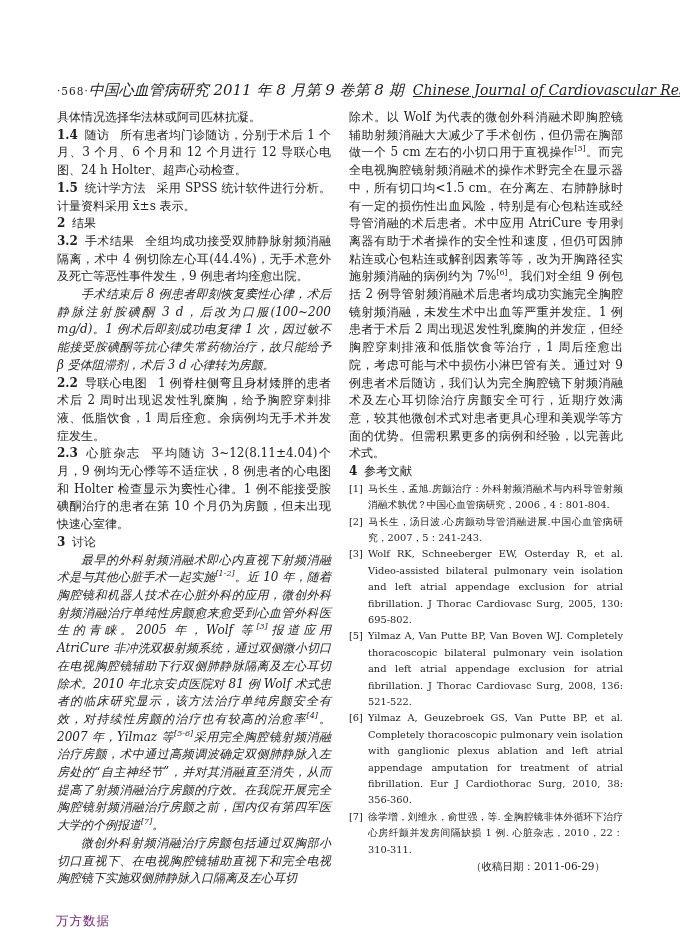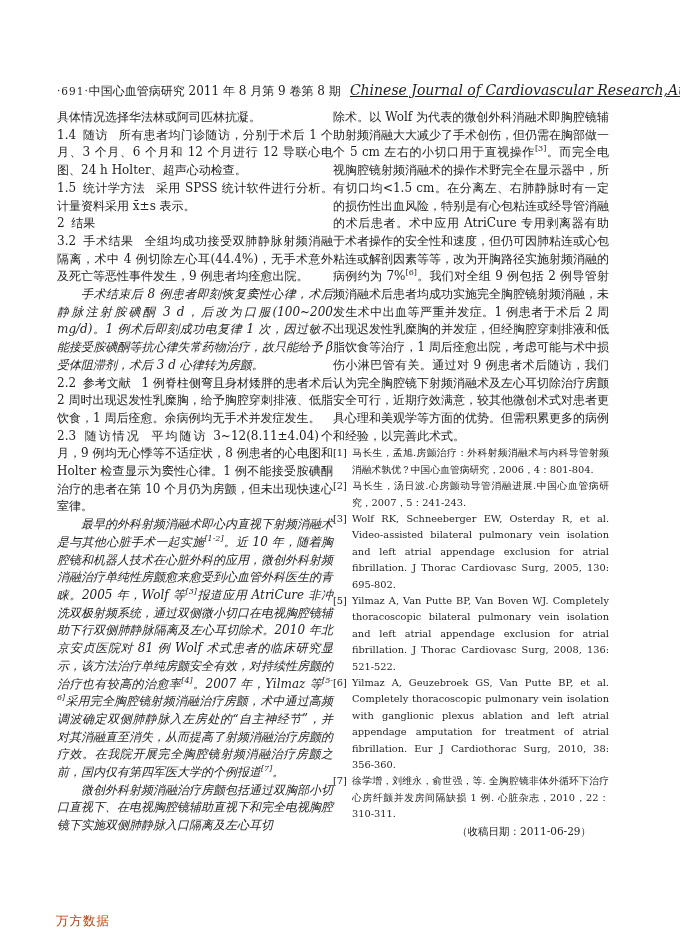--- a/index.html
+++ b/index.html
@@ -12,62 +12,62 @@
   .page { position:relative; width:680px; height:948px; overflow:hidden; background:#ffffff; }
 
   
   .runhead {
     position:absolute; top:84px; left:57px; right:57px;
     display:flex; align-items:baseline; font-size:10px; line-height:12px;
     white-space:nowrap;
   }
   .pageno { width:70px; font-size:10.5px; letter-spacing:1px; }
   .jtitles { flex:1; text-align:center; }
-  .jtitle-cn { font-size:12px; }
+  .jtitle-cn { font-size:15px;font-style:italic; }
   .jtitle-en { font-size:14px; font-style:italic; margin-left:6px;text-decoration:underline; }
 
   
   .columns {
     position:absolute; top:109px; left:57px; width:566px;
-    display:flex; gap:0;
+    display:flex; gap:18px;justify-content:flex-end;
   }
   .col { width:276px; font-size:12px; line-height:17.7px; text-align:justify; }
   p.para { margin:0; }
   p.pindent { text-indent:2em;font-style:italic; }
-  .num { font-weight:normal; margin-right:0.55em; }
+  .num { font-weight:bold; margin-right:0.55em; }
   .ptitle { margin-right:0.9em; }
   sup { font-size:8px; line-height:0; vertical-align:super; }
 
   
   .refs-heading { margin-top:2px; }
   .ref {
     margin:0; font-size:9.8px; line-height:16.4px;
     padding-left:19px; text-indent:-19px; text-align:justify;
   }
   .rnum { margin-right:5px; }
 
   .received {
     margin-top:16px; text-align:right; padding-right:18px;
     font-size:10.5px;
   }
 
   
   .watermark {
     position:absolute; left:56px; top:913px;
     font-family:"DejaVu Sans","Liberation Sans",sans-serif;
-    font-size:12.5px; color:#c2410c; letter-spacing:1px;
+    font-size:12.5px; color:#701a75; letter-spacing:1px;
   }
 </style>
 </head>
 <body>
 
 <div class="page">
 
   <div class="runhead">
-    <span class="pageno">·691·</span>
+    <span class="pageno">·568·</span>
     <span class="jtitles">
       <span class="jtitle-cn">中国心血管病研究 2011 年 8 月第 9 卷第 8 期</span>
       <span class="jtitle-en">Chinese Journal of Cardiovascular Research,August 2011,Vol.9,No.8</span>
     </span>
   </div>
 
   <div class="columns">
 
     <div class="col">
       <p class="para"><span>具体情况选择华法林或阿司匹林抗凝。</span></p>
@@ -84,36 +84,42 @@
         <span class="num">2</span><span>结果</span>
       </p>
 
       <p class="para">
         <span class="num">3.2</span><span class="ptitle">手术结果</span><span>全组均成功接受双肺静脉射频消融隔离，术中 4 例切除左心耳(44.4%)，无手术意外及死亡等恶性事件发生，9 例患者均痊愈出院。</span>
       </p>
 
       <p class="para pindent"><span>手术结束后 8 例患者即刻恢复窦性心律，术后静脉注射胺碘酮 3 d，后改为口服(100~200 mg/d)。1 例术后即刻成功电复律 1 次，因过敏不能接受胺碘酮等抗心律失常药物治疗，故只能给予 β 受体阻滞剂，术后 3 d 心律转为房颤。</span></p>
 
       <p class="para">
-        <span class="num">2.2</span><span class="ptitle">参考文献</span><span>1 例脊柱侧弯且身材矮胖的患者术后 2 周时出现迟发性乳糜胸，给予胸腔穿刺排液、低脂饮食，1 周后痊愈。余病例均无手术并发症发生。</span>
+        <span class="num">2.2</span><span class="ptitle">导联心电图</span><span>1 例脊柱侧弯且身材矮胖的患者术后 2 周时出现迟发性乳糜胸，给予胸腔穿刺排液、低脂饮食，1 周后痊愈。余病例均无手术并发症发生。</span>
       </p>
 
       <p class="para">
-        <span class="num">2.3</span><span class="ptitle">随访情况</span><span>平均随访 3~12(8.11±4.04)个月，9 例均无心悸等不适症状，8 例患者的心电图和 Holter 检查显示为窦性心律。1 例不能接受胺碘酮治疗的患者在第 10 个月仍为房颤，但未出现快速心室律。</span>
+        <span class="num">2.3</span><span class="ptitle">心脏杂志</span><span>平均随访 3~12(8.11±4.04)个月，9 例均无心悸等不适症状，8 例患者的心电图和 Holter 检查显示为窦性心律。1 例不能接受胺碘酮治疗的患者在第 10 个月仍为房颤，但未出现快速心室律。</span>
       </p>
 
+      <p class="para">
+        <span class="num">3</span><span>讨论</span>
+      </p>
 
       <p class="para pindent"><span>最早的外科射频消融术即心内直视下射频消融术是与其他心脏手术一起实施<sup>[1-2]</sup>。近 10 年，随着胸腔镜和机器人技术在心脏外科的应用，微创外科射频消融治疗单纯性房颤愈来愈受到心血管外科医生的青睐。2005 年，Wolf 等<sup>[3]</sup>报道应用 AtriCure 非冲洗双极射频系统，通过双侧微小切口在电视胸腔镜辅助下行双侧肺静脉隔离及左心耳切除术。2010 年北京安贞医院对 81 例 Wolf 术式患者的临床研究显示，该方法治疗单纯房颤安全有效，对持续性房颤的治疗也有较高的治愈率<sup>[4]</sup>。2007 年，Yilmaz 等<sup>[5-6]</sup>采用完全胸腔镜射频消融治疗房颤，术中通过高频调波确定双侧肺静脉入左房处的“自主神经节”，并对其消融直至消失，从而提高了射频消融治疗房颤的疗效。在我院开展完全胸腔镜射频消融治疗房颤之前，国内仅有第四军医大学的个例报道<sup>[7]</sup>。</span></p>
 
       <p class="para pindent"><span>微创外科射频消融治疗房颤包括通过双胸部小切口直视下、在电视胸腔镜辅助直视下和完全电视胸腔镜下实施双侧肺静脉入口隔离及左心耳切</span></p>
     </div>
 
     <div class="col">
       <p class="para"><span>除术。以 Wolf 为代表的微创外科消融术即胸腔镜辅助射频消融大大减少了手术创伤，但仍需在胸部做一个 5 cm 左右的小切口用于直视操作<sup>[3]</sup>。而完全电视胸腔镜射频消融术的操作术野完全在显示器中，所有切口均&lt;1.5 cm。在分离左、右肺静脉时有一定的损伤性出血风险，特别是有心包粘连或经导管消融的术后患者。术中应用 AtriCure 专用剥离器有助于术者操作的安全性和速度，但仍可因肺粘连或心包粘连或解剖因素等等，改为开胸路径实施射频消融的病例约为 7%<sup>[6]</sup>。我们对全组 9 例包括 2 例导管射频消融术后患者均成功实施完全胸腔镜射频消融，未发生术中出血等严重并发症。1 例患者于术后 2 周出现迟发性乳糜胸的并发症，但经胸腔穿刺排液和低脂饮食等治疗，1 周后痊愈出院，考虑可能与术中损伤小淋巴管有关。通过对 9 例患者术后随访，我们认为完全胸腔镜下射频消融术及左心耳切除治疗房颤安全可行，近期疗效满意，较其他微创术式对患者更具心理和美观学等方面的优势。但需积累更多的病例和经验，以完善此术式。</span></p>
 
+      <p class="para refs-heading">
+        <span class="num">4</span><span>参考文献</span>
+      </p>
 
       <p class="ref"><span class="rnum">[1]</span><span>马长生，孟旭.房颤治疗：外科射频消融术与内科导管射频消融术孰优？中国心血管病研究，2006，4：801-804.</span></p>
       <p class="ref"><span class="rnum">[2]</span><span>马长生，汤日波.心房颤动导管消融进展.中国心血管病研究，2007，5：241-243.</span></p>
       <p class="ref"><span class="rnum">[3]</span><span>Wolf RK, Schneeberger EW, Osterday R, et al. Video-assisted bilateral pulmonary vein isolation and left atrial appendage exclusion for atrial fibrillation. J Thorac Cardiovasc Surg, 2005, 130: 695-802.</span></p>
       <p class="ref"><span class="rnum">[5]</span><span>Yilmaz A, Van Putte BP, Van Boven WJ. Completely thoracoscopic bilateral pulmonary vein isolation and left atrial appendage exclusion for atrial fibrillation. J Thorac Cardiovasc Surg, 2008, 136: 521-522.</span></p>
       <p class="ref"><span class="rnum">[6]</span><span>Yilmaz A, Geuzebroek GS, Van Putte BP, et al. Completely thoracoscopic pulmonary vein isolation with ganglionic plexus ablation and left atrial appendage amputation for treatment of atrial fibrillation. Eur J Cardiothorac Surg, 2010, 38: 356-360.</span></p>
       <p class="ref"><span class="rnum">[7]</span><span>徐学增，刘维永，俞世强，等. 全胸腔镜非体外循环下治疗心房纤颤并发房间隔缺损 1 例. 心脏杂志，2010，22：310-311.</span></p>
 
       <p class="para received">（收稿日期：2011-06-29）</p>
     </div>

